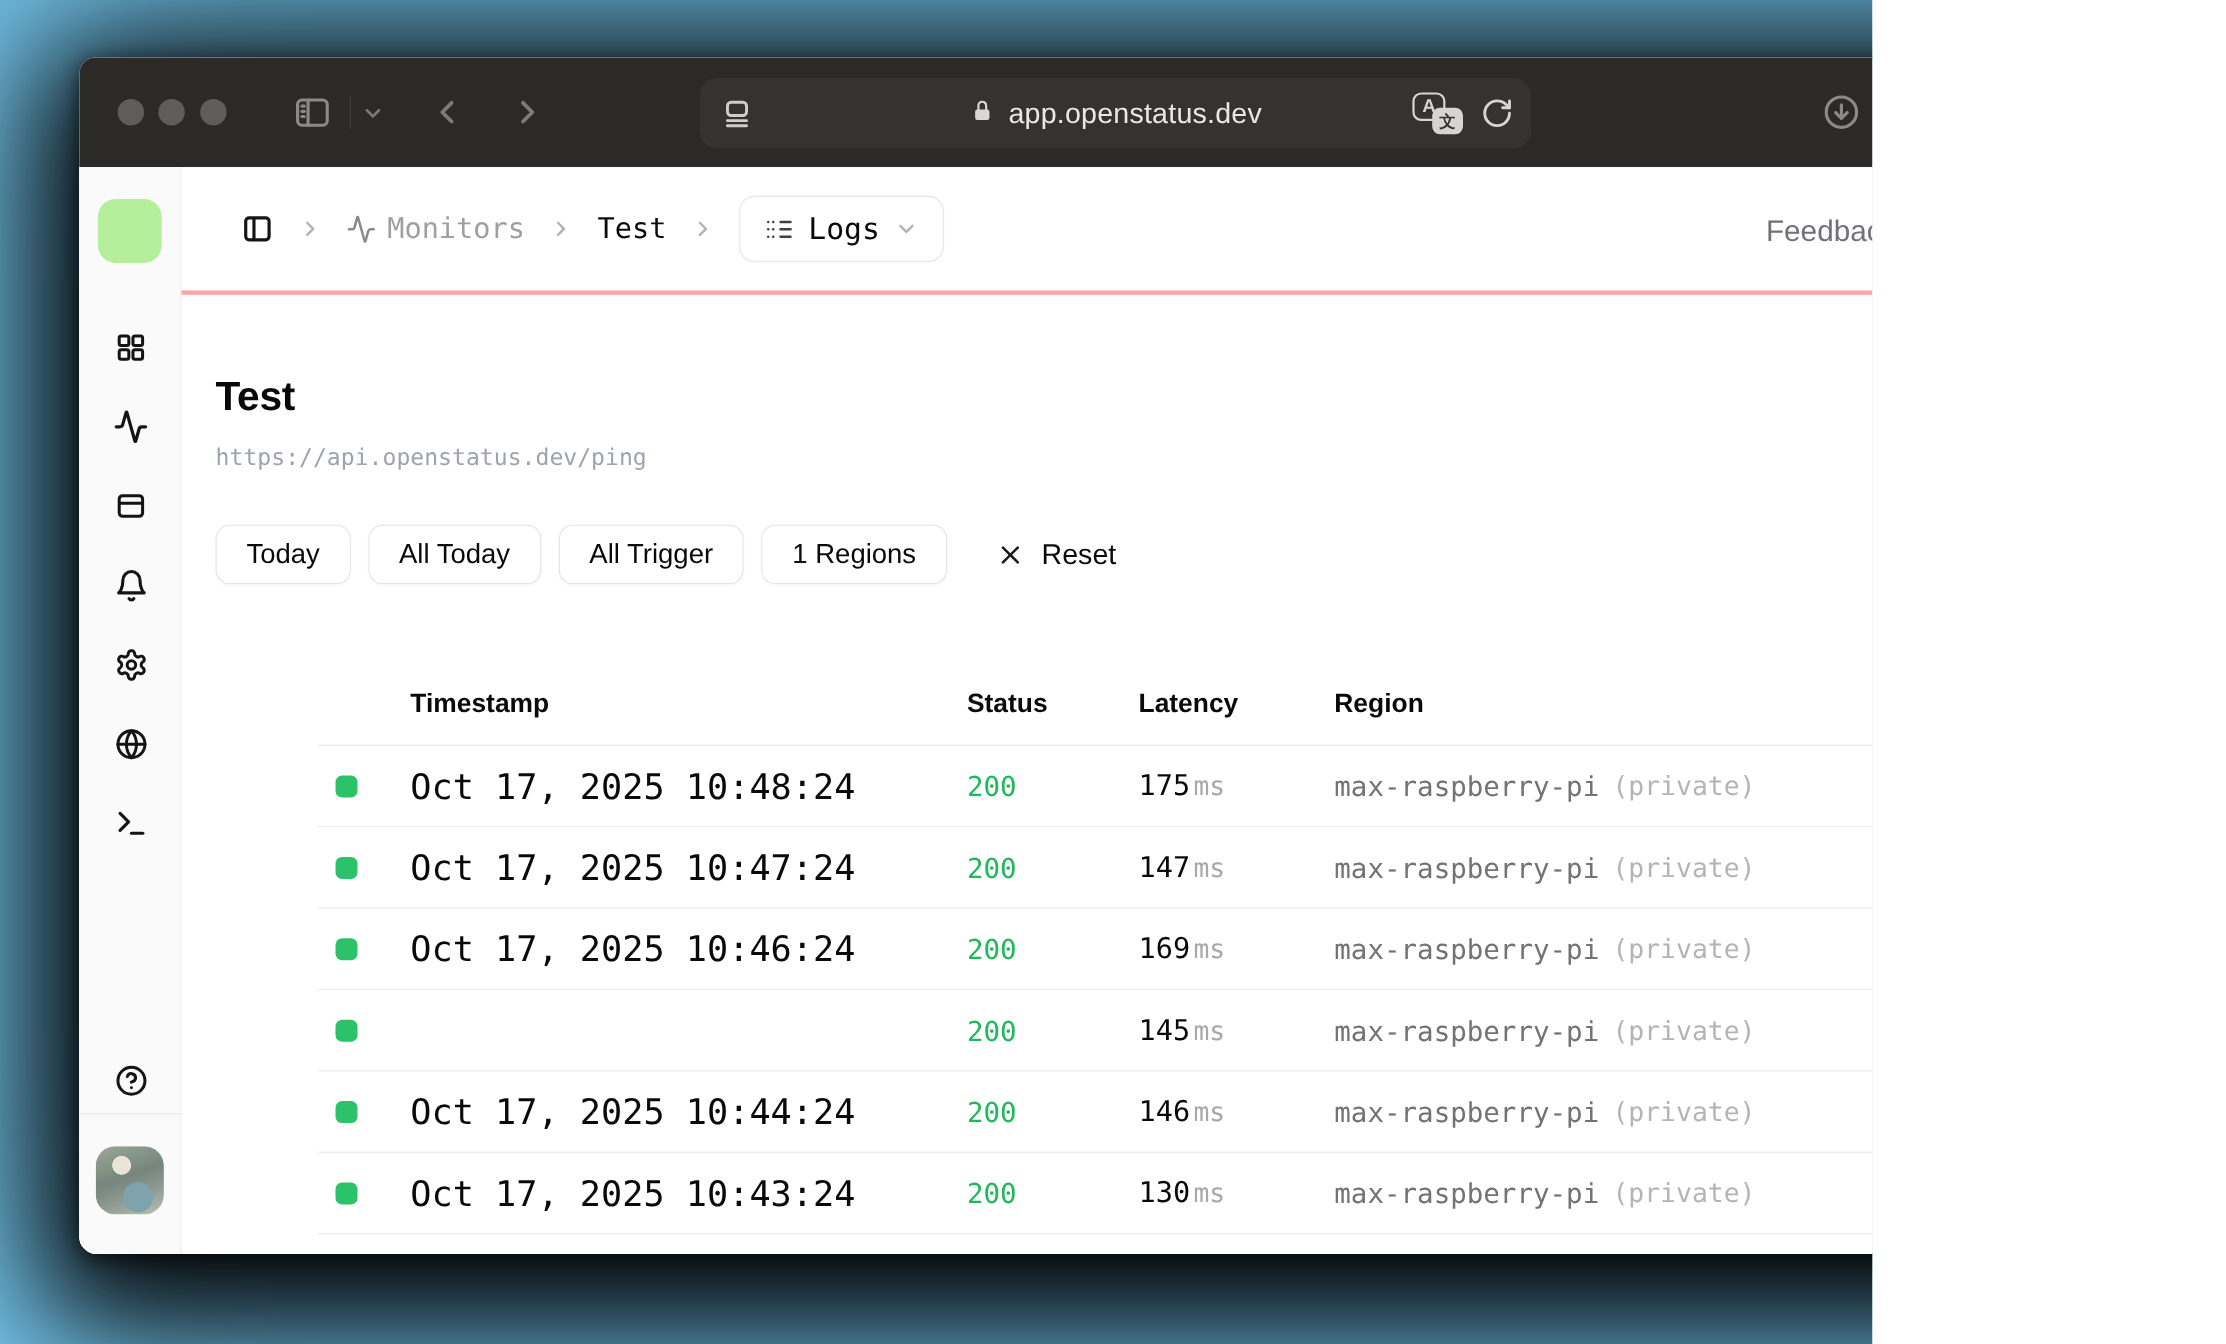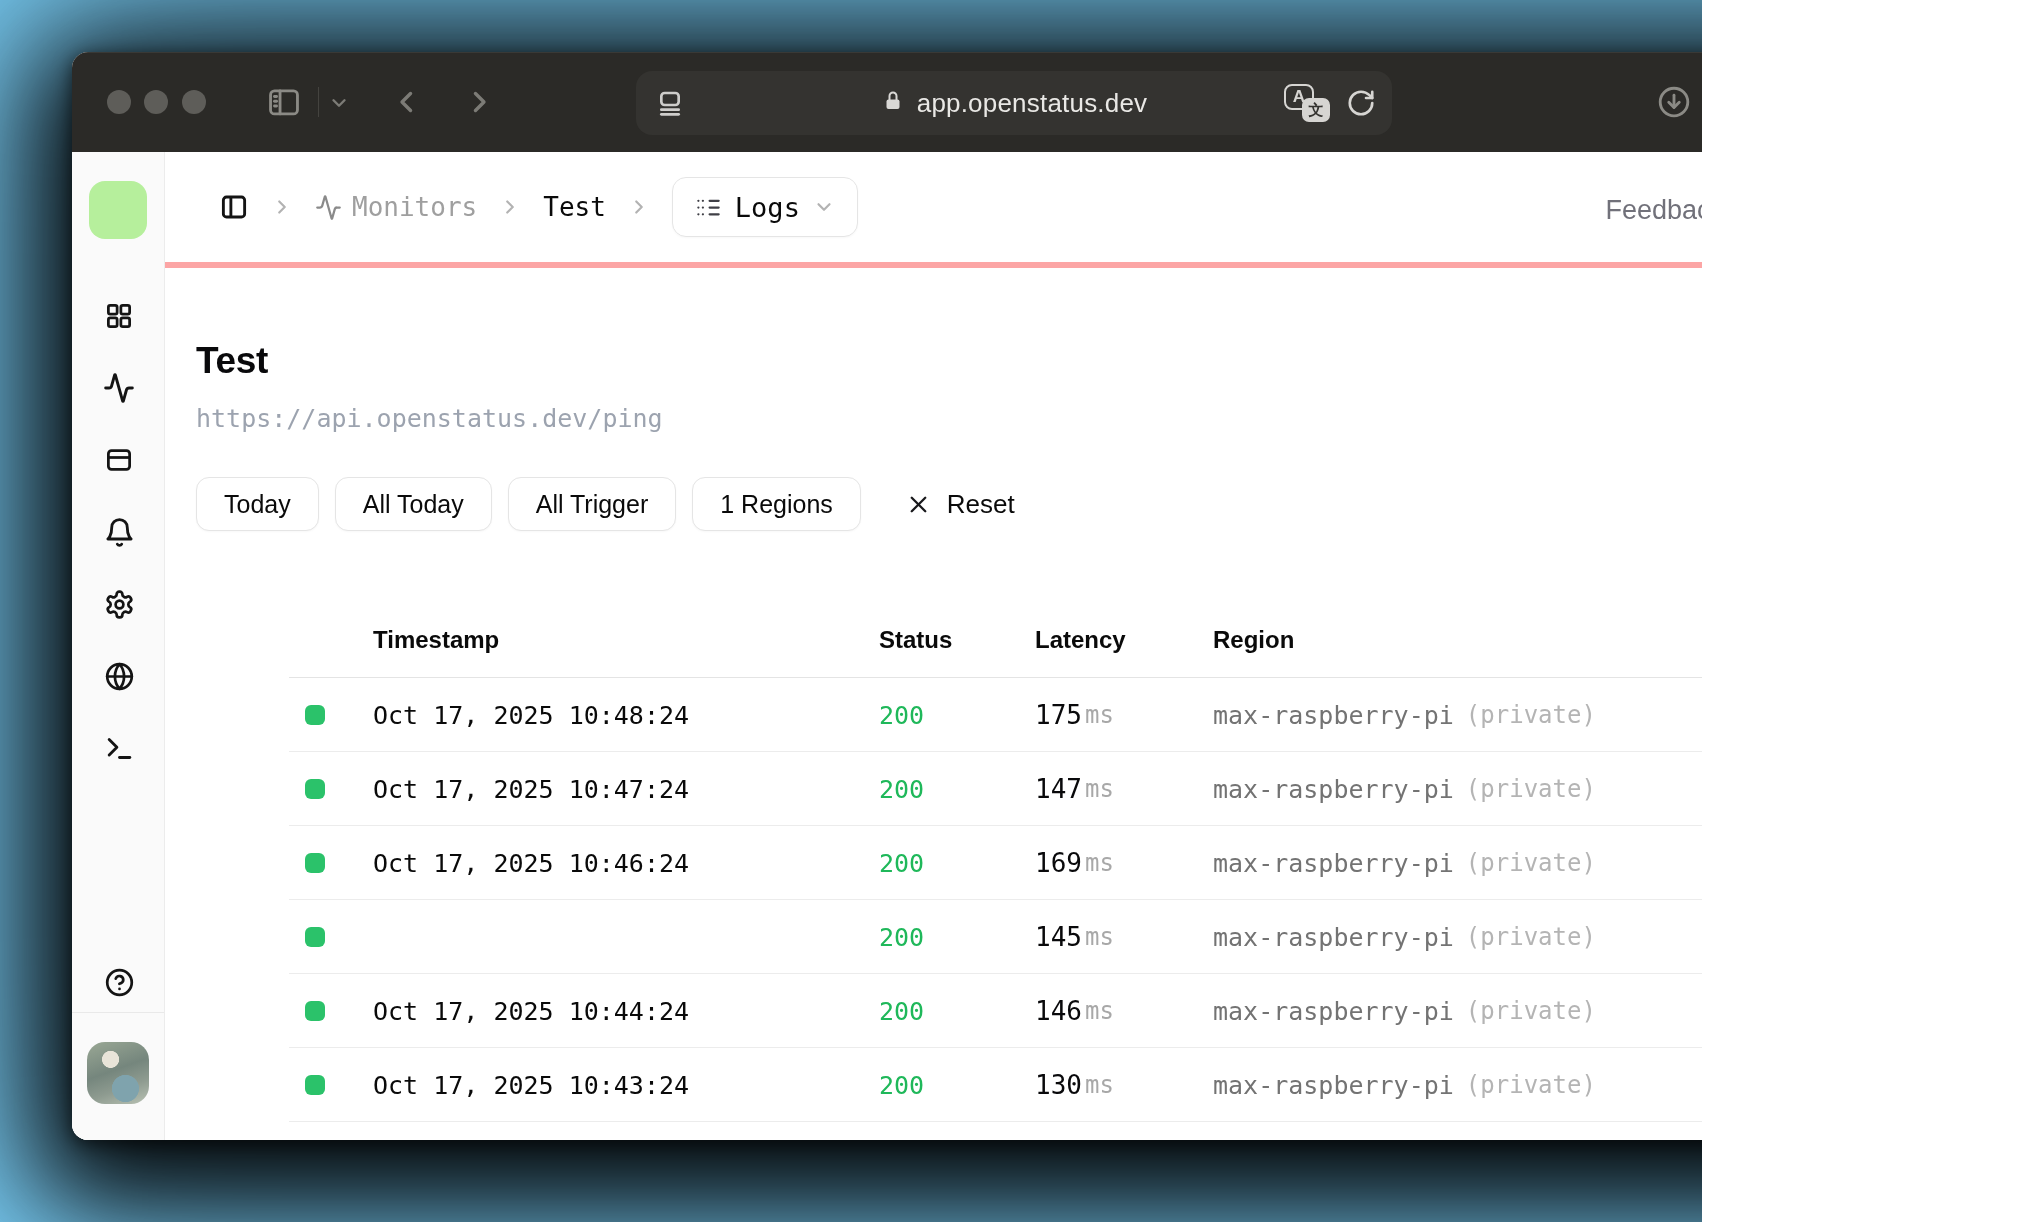--- a/index.html
+++ b/index.html
@@ -41,50 +41,50 @@
   #logo { position:absolute; left:17px; top:29px; width:58px; height:58px; border-radius:16px; }
   .rail-btn { position:absolute; left:31px; width:32px; height:32px; display:flex; align-items:center; justify-content:center; color:#141414; }
   #rail-divider { position:absolute; left:0; bottom:127px; width:100%; height:1px; background:#e9e9e9; }
   #avatar { position:absolute; left:15px; bottom:36px; width:62px; height:62px; border-radius:18px;
     background: radial-gradient(circle at 38% 28%, #e8e4d8 0 14%, transparent 15%),
                 radial-gradient(circle at 62% 75%, #7fa3ad 0 22%, transparent 23%),
                 linear-gradient(160deg, #9aa895 0%, #75867d 45%, #8e9b90 70%, #b9c2b4 100%);
   }
 
   
-  #app-header { position:absolute; left:93px; right:0; top:0; height:116px; border-bottom:6px solid #fca5a5; display:flex; align-items:center; }
+  #app-header { position:absolute; left:93px; right:0; top:0; height:116px; border-bottom:4px solid #fca5a5; display:flex; align-items:center; }
   .crumbs { display:flex; align-items:center; gap:22px; padding-left:54px; }
   .crumb-sep { color:#b3b3b3; display:flex; }
   .crumb-muted { display:flex; align-items:center; gap:10px; color:#9f9f9f; font-size:26px; }
   .crumb-current { color:#0a0a0a; font-size:26px; }
   #logs-btn { display:flex; align-items:center; gap:13px; height:60px; padding:0 22px; border:1px solid #e5e5e5; border-radius:14px; background:#fff; color:#0a0a0a; box-shadow:0 1px 2px rgba(0,0,0,.03); }
   #logs-btn .lbl { font-size:27px; }
   #header-right { position:absolute; right:55px; top:0; height:116px; display:flex; align-items:center; gap:26px; }
   #feedback { display:flex; align-items:center; gap:16px; color:#71717a; font-size:27px; }
   #fkey { width:42px; height:44px; border:1.5px solid #e8e8e8; border-radius:11px; color:#adadad; font-size:22px; display:flex; align-items:center; justify-content:center; background:#fff; }
 
   
   #main { position:absolute; left:93px; right:0; top:116px; bottom:0; }
   #page-title { position:absolute; left:31px; top:72px; font-size:37px; font-weight:600; letter-spacing:-.3px; color:#09090b; }
-  #endpoint { position:absolute; left:31px; top:136px; font-size:25px; color:#9ca3af; }
+  #endpoint { position:absolute; left:31px; top:136px; font-size:21px; color:#9ca3af; }
   #filters { position:absolute; left:31px; top:209px; height:54px; display:flex; align-items:center; gap:16px; }
   .chip { height:54px; padding:0 27px; display:flex; align-items:center; background:#fff; border:1px solid #e5e5e5; border-radius:13px; font-size:25px; font-weight:500; color:#0a0a0a; box-shadow:0 1px 2px rgba(0,0,0,.03); }
   #reset-btn { display:flex; align-items:center; gap:15px; margin-left:28px; font-size:26px; font-weight:500; color:#0a0a0a; background:none; border:none; }
 
   
   #table { position:absolute; left:124px; top:334px; width:1724px; }
   #thead { position:relative; height:76px; border-bottom:1px solid #e4e4e4; }
   .th { position:absolute; top:0; height:76px; display:flex; align-items:center; font-size:24px; font-weight:600; color:#0a0a0a; }
   .row { position:relative; height:74px; border-bottom:1px solid #ececec; }
   .cell { position:absolute; top:0; height:74px; display:flex; align-items:center; }
   .c-dot { left:16px; } .c-ts { left:84px; } .c-status { left:590px; }
   .c-lat { left:746px; gap:3px;justify-content:flex-end; } .c-region { left:924px; gap:12px; }
   .c-timing { left:1510px; }
   .dot { width:20px; height:20px; border-radius:6px; }
-  .ts { font-size:25px; color:#0a0a0a; }
+  .ts { font-size:32px; color:#0a0a0a; }
   .status { font-size:25px; }
   .lat-v { font-size:26px; color:#09090b; }
   .lat-u { font-size:24px; color:#a8a8a8; }
   .region-v { font-size:25px; color:#737373; }
   .region-n { font-size:24px; color:#b4b4b4; }
   .timing-bar { width:126px; height:28px; display:flex; overflow:hidden; }
   .seg { height:100%; }
 </style>
 </head>
 <body>

